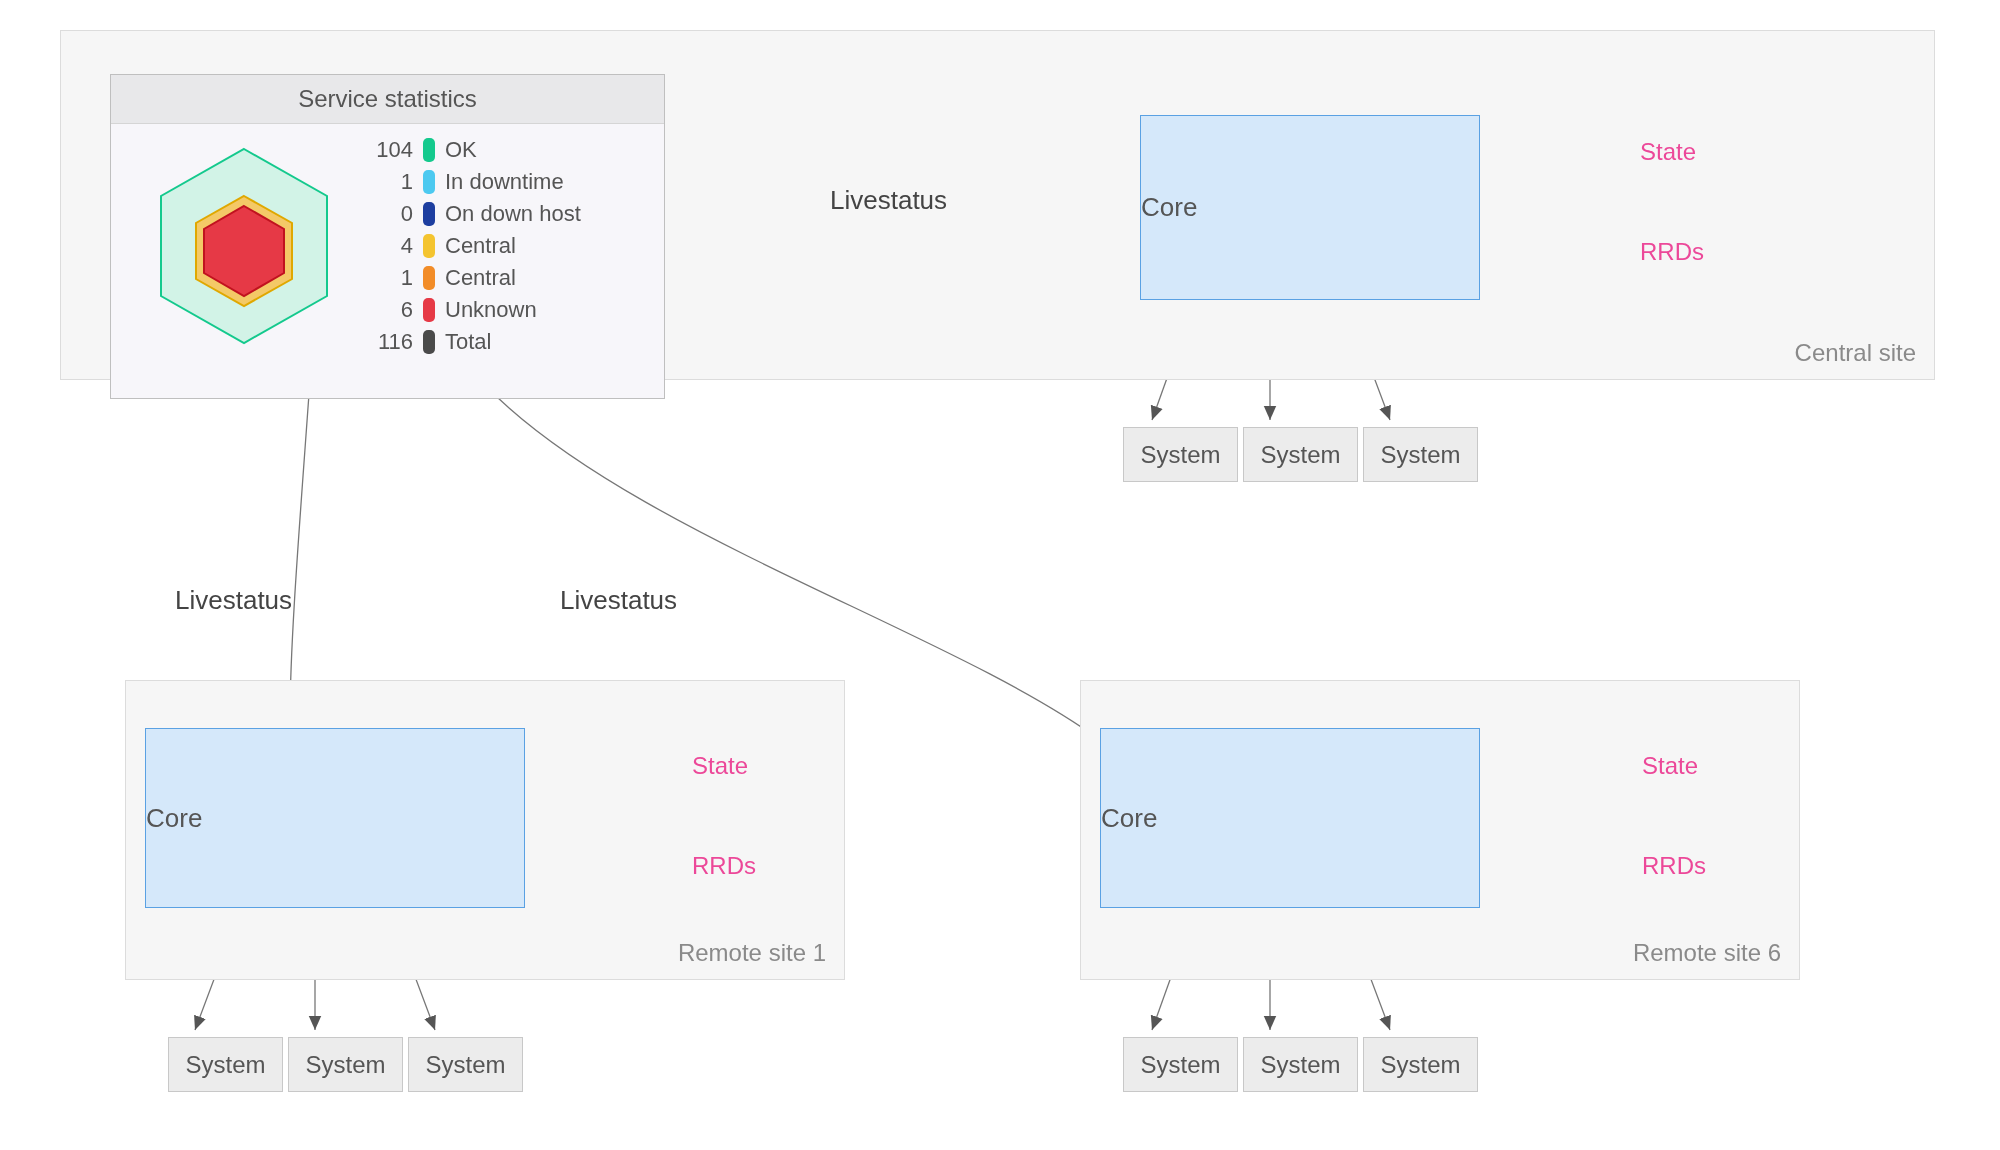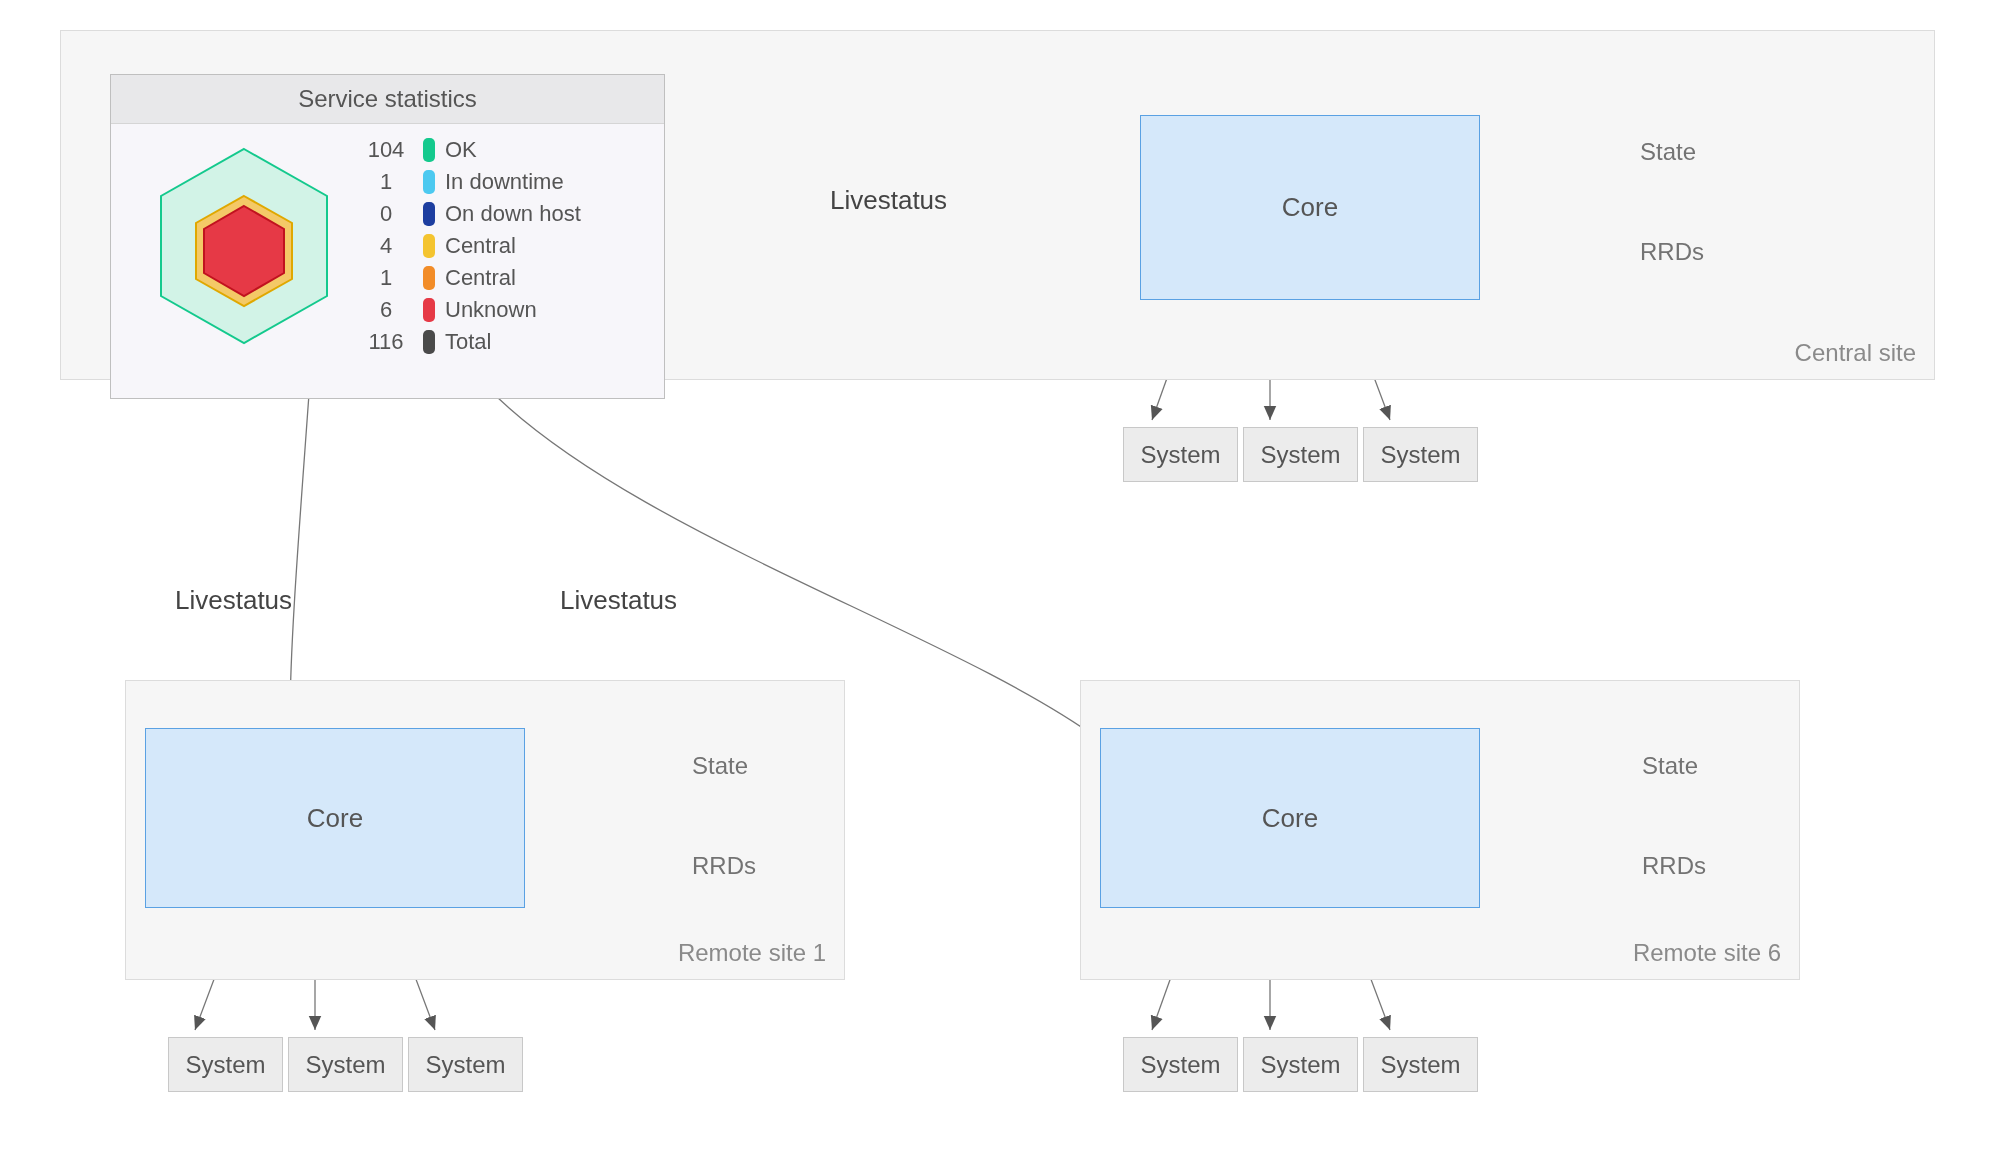--- a/index.html
+++ b/index.html
@@ -28,21 +28,21 @@
     color: #8a8a8a;
     font-size: 24px;
   }
 
   .core-box {
     position: absolute;
     background: #d5e8fa;
     border: 1.5px solid #5aa1e3;
     display:flex;
     align-items:center;
-    justify-content:center;
+    justify-content:flex-start;
     color:#555;
     font-size:26px;
   }
 
   .system-box {
     position: absolute;
     background: #ececec;
     border: 1px solid #c8c8c8;
     display:flex;
     align-items:center;
@@ -72,26 +72,26 @@
     color:#555;
     padding:10px 0;
   }
   .stats-body {
     display:flex;
     padding:10px 18px 14px 18px;
   }
   .stats-hex-side { width: 230px; display:flex; align-items:center; justify-content:center; }
   .stats-list { flex:1; }
   .stat-row { display:flex; align-items:center; gap:10px; padding:3px 0; font-size:22px; color:#555; }
-  .stat-val { width:54px; text-align:center; }
+  .stat-val { width:54px; text-align:right; }
   .stat-chip { width:12px; height:24px; border-radius:5px; }
 
   .cyl-label {
     position:absolute;
-    color:#737373;
+    color:#ec4899;
     font-size:24px;
   }
 </style>
 </head>
 <body>
 
 <div class="canvas">
 
   <svg class="layer" viewBox="0 0 2000 1150">
     <defs>

